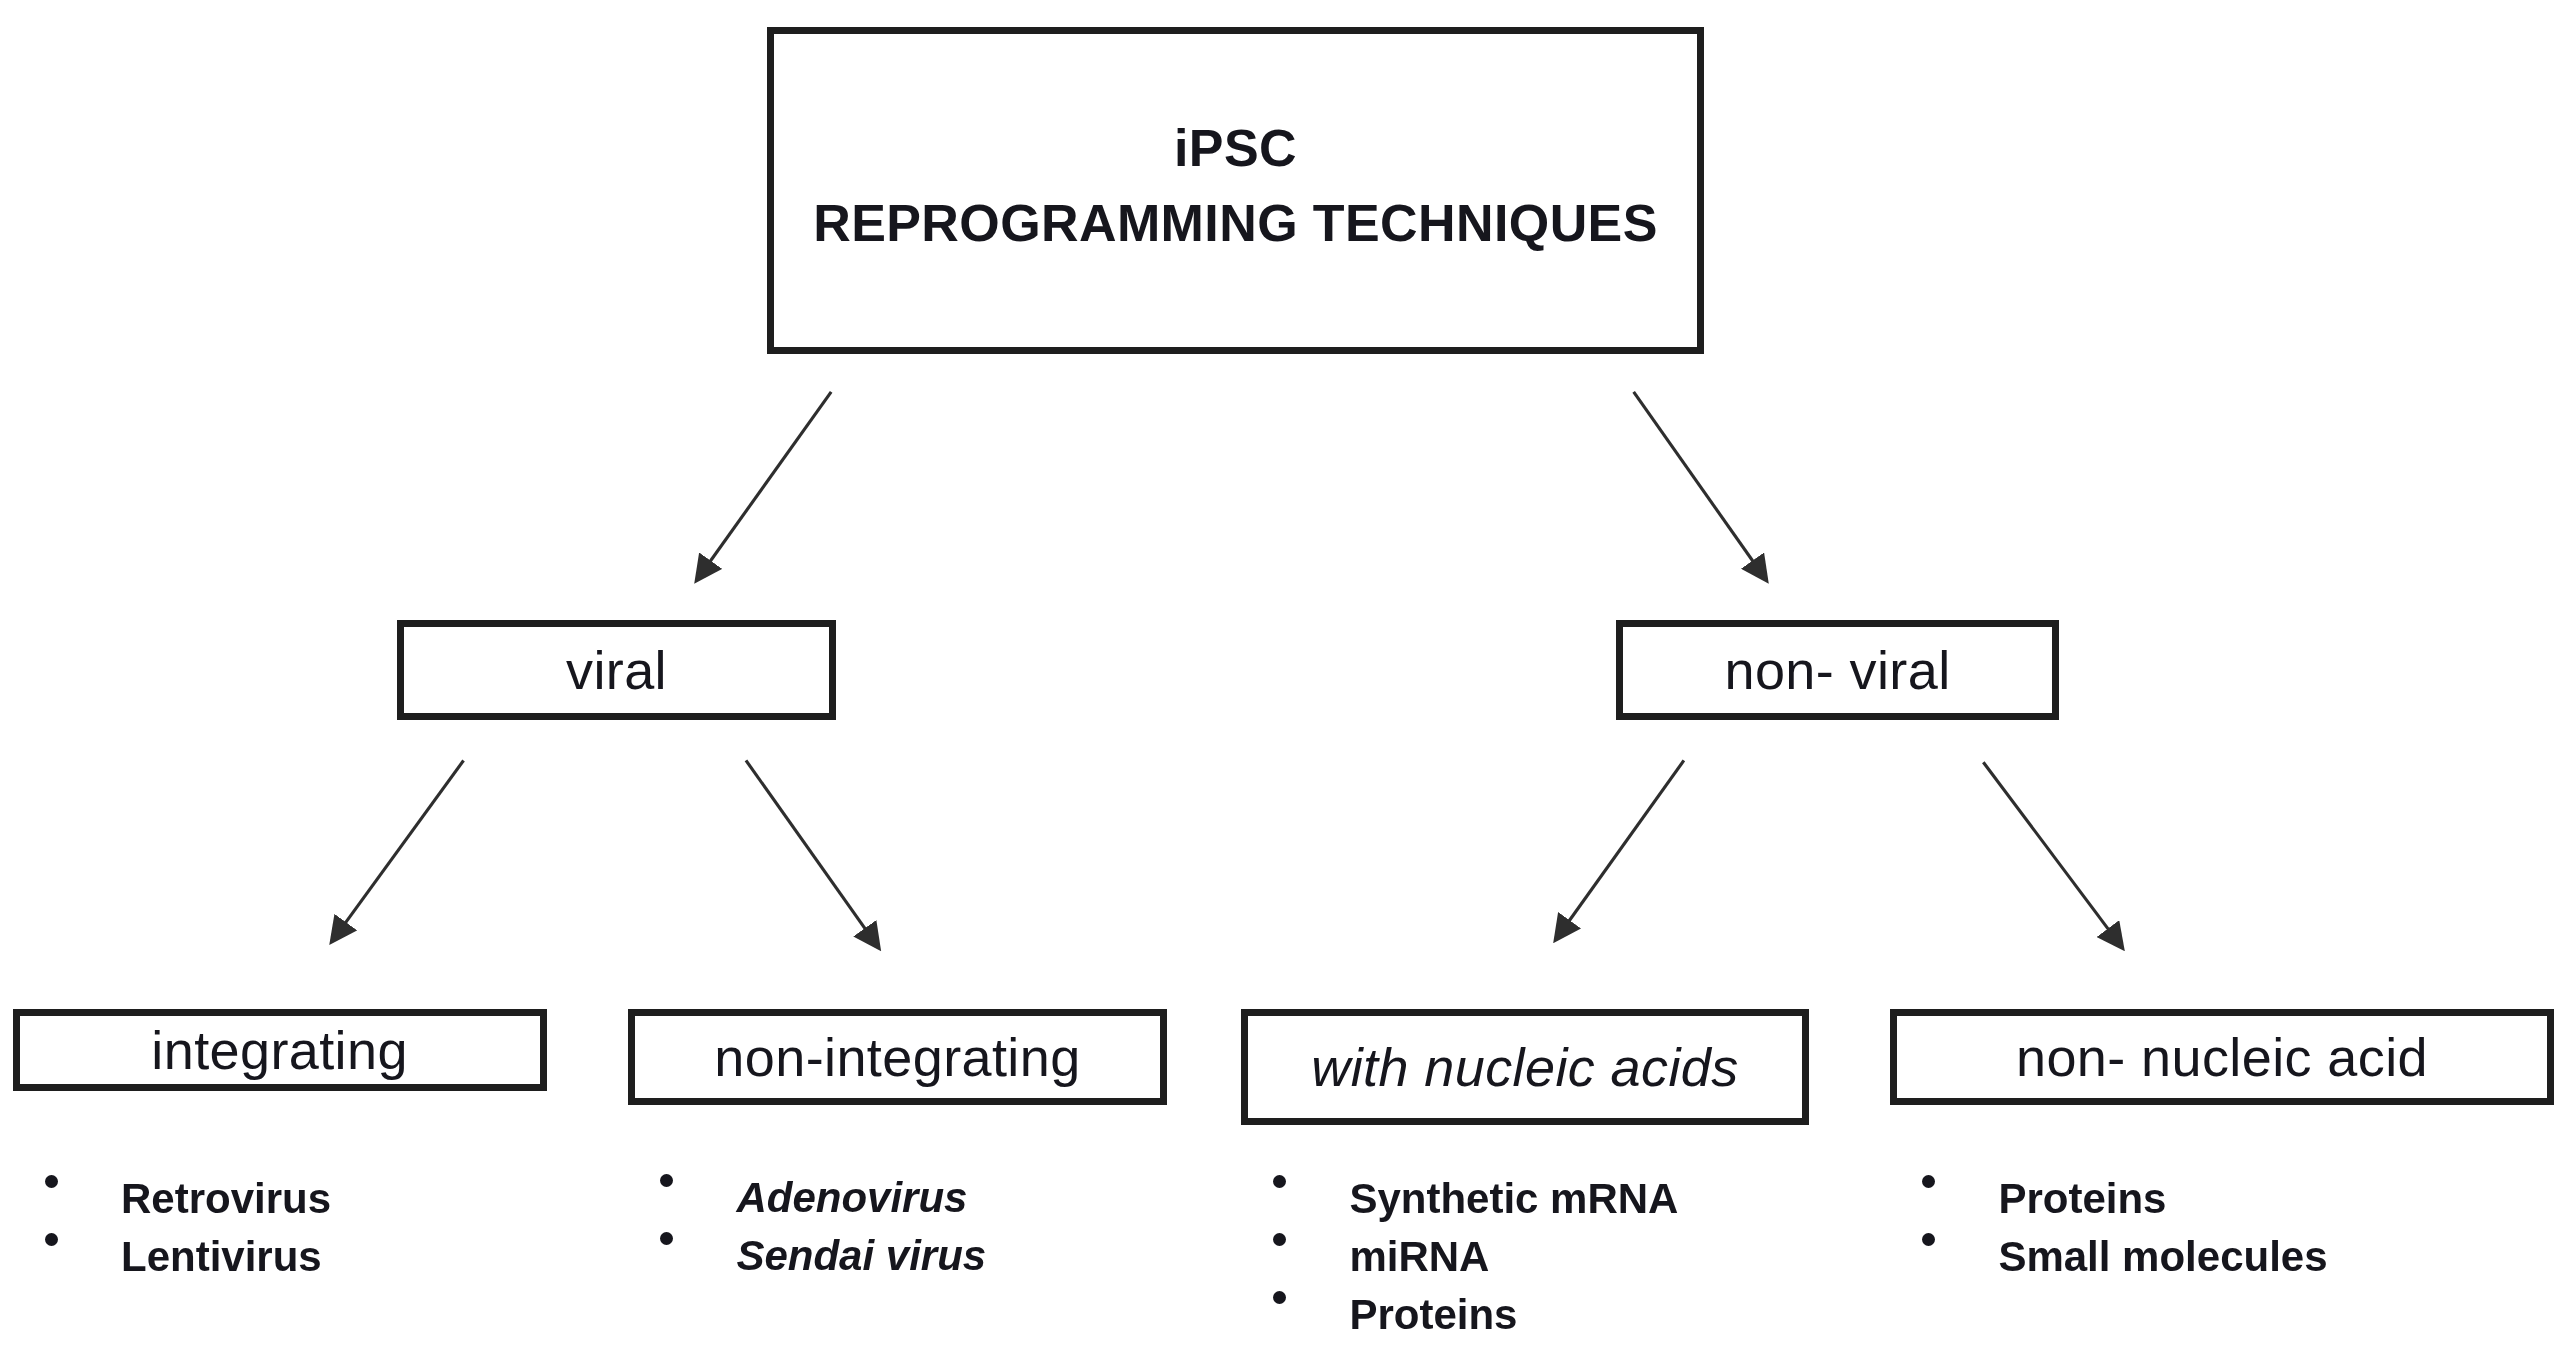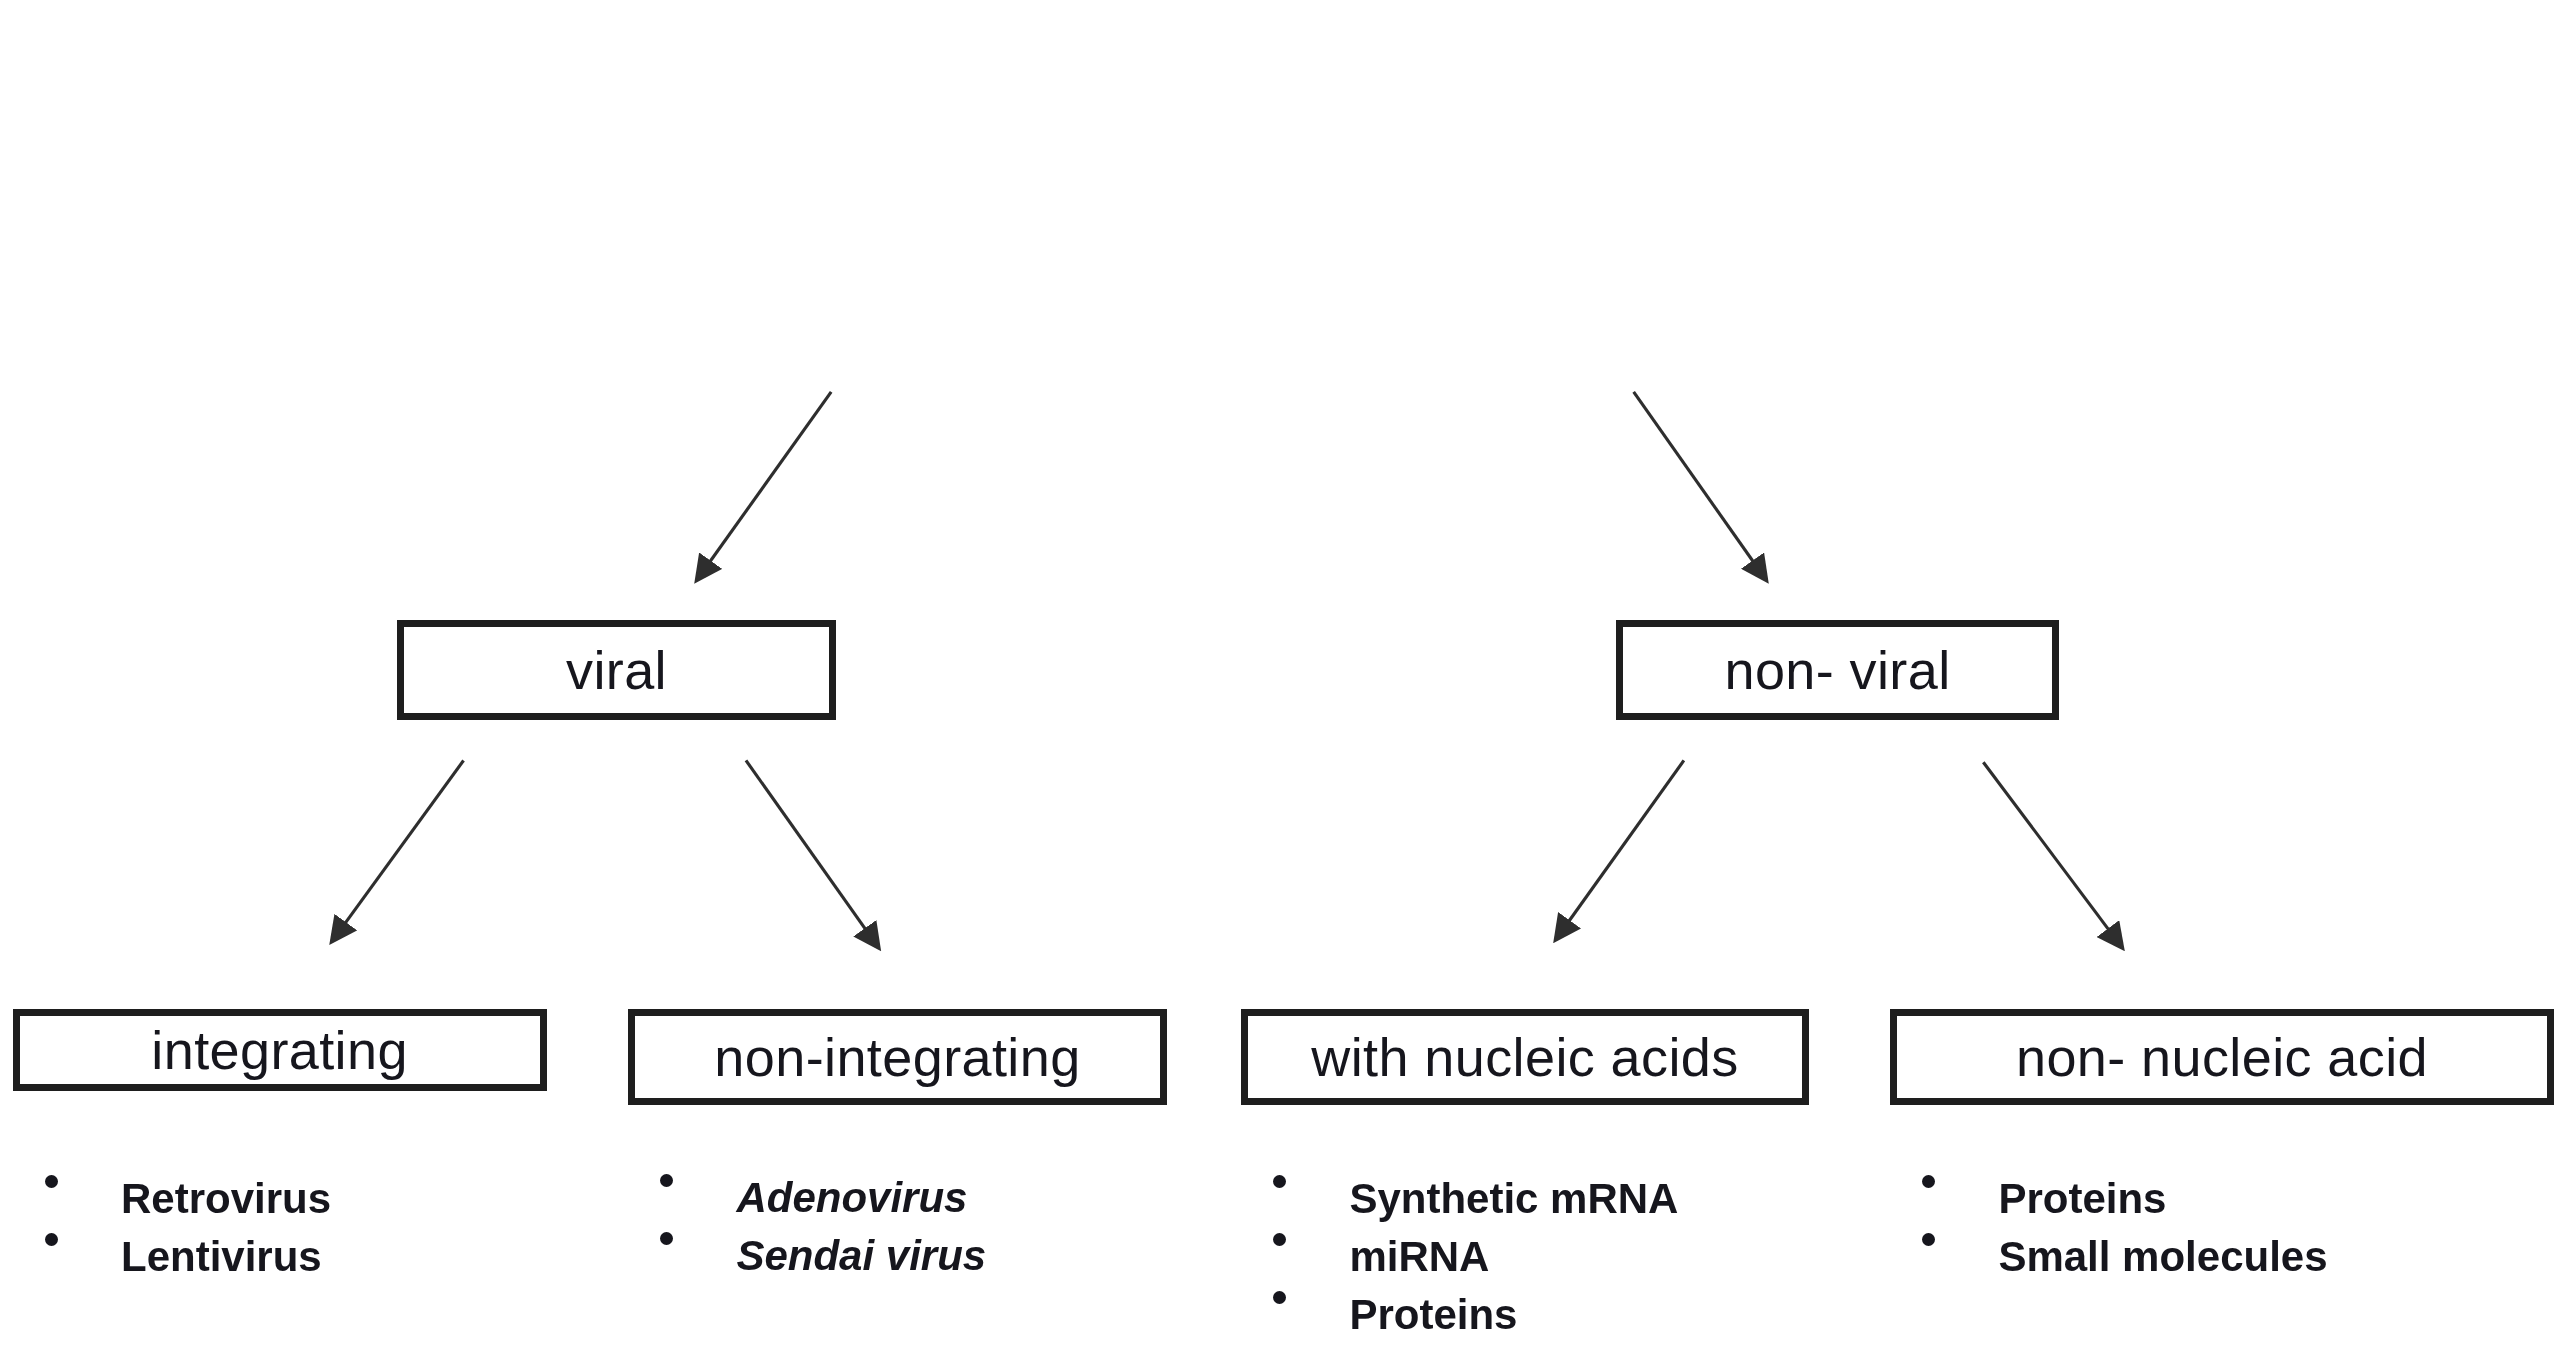--- a/index.html
+++ b/index.html
@@ -73,35 +73,39 @@
       </marker>
     </defs>
     <line x1="927" y1="437" x2="777" y2="647" stroke="#2e2e2e" stroke-width="3.5" marker-end="url(#ah)"></line>
     <line x1="1822" y1="437" x2="1970" y2="647" stroke="#2e2e2e" stroke-width="3.5" marker-end="url(#ah)"></line>
     <line x1="517" y1="848" x2="370" y2="1050" stroke="#2e2e2e" stroke-width="3.5" marker-end="url(#ah)"></line>
     <line x1="832" y1="848" x2="980" y2="1057" stroke="#2e2e2e" stroke-width="3.5" marker-end="url(#ah)"></line>
     <line x1="1878" y1="848" x2="1735" y2="1048" stroke="#2e2e2e" stroke-width="3.5" marker-end="url(#ah)"></line>
     <line x1="2212" y1="850" x2="2367" y2="1057" stroke="#2e2e2e" stroke-width="3.5" marker-end="url(#ah)"></line>
   </svg>
 
+  <div class="box root-box" style="left:767px;top:27px;width:937px;height:327px;padding-bottom:9px;">
+    <div>iPSC</div>
+    <div>REPROGRAMMING TECHNIQUES</div>
+  </div>
 
   <div class="box lvl-box" style="left:397px;top:620px;width:439px;height:100px;">
     <span>viral</span>
   </div>
   <div class="box lvl-box" style="left:1616px;top:620px;width:443px;height:100px;">
     <span>non- viral</span>
   </div>
 
   <div class="box lvl-box" style="left:12.6px;top:1009px;width:534px;height:82px;">
     <span>integrating</span>
   </div>
   <div class="box lvl-box" style="left:628px;top:1009px;width:539px;height:96px;">
     <span>non-integrating</span>
   </div>
-  <div class="box lvl-box" style="left:1241px;top:1009px;width:568px;height:96px;">
+  <div class="box lvl-box" style="left:1241px;top:1009px;width:568px;height:116px;font-style:italic;">
     <span>with nucleic acids</span>
   </div>
   <div class="box lvl-box" style="left:1890px;top:1009px;width:664px;height:96px;">
     <span>non- nucleic acid</span>
   </div>
 
   <ul class="bullets" style="left:12.6px;top:1175px;width:534px;">
     <li>
       <span class="dot"></span>
       <span class="btxt">Retrovirus</span>

